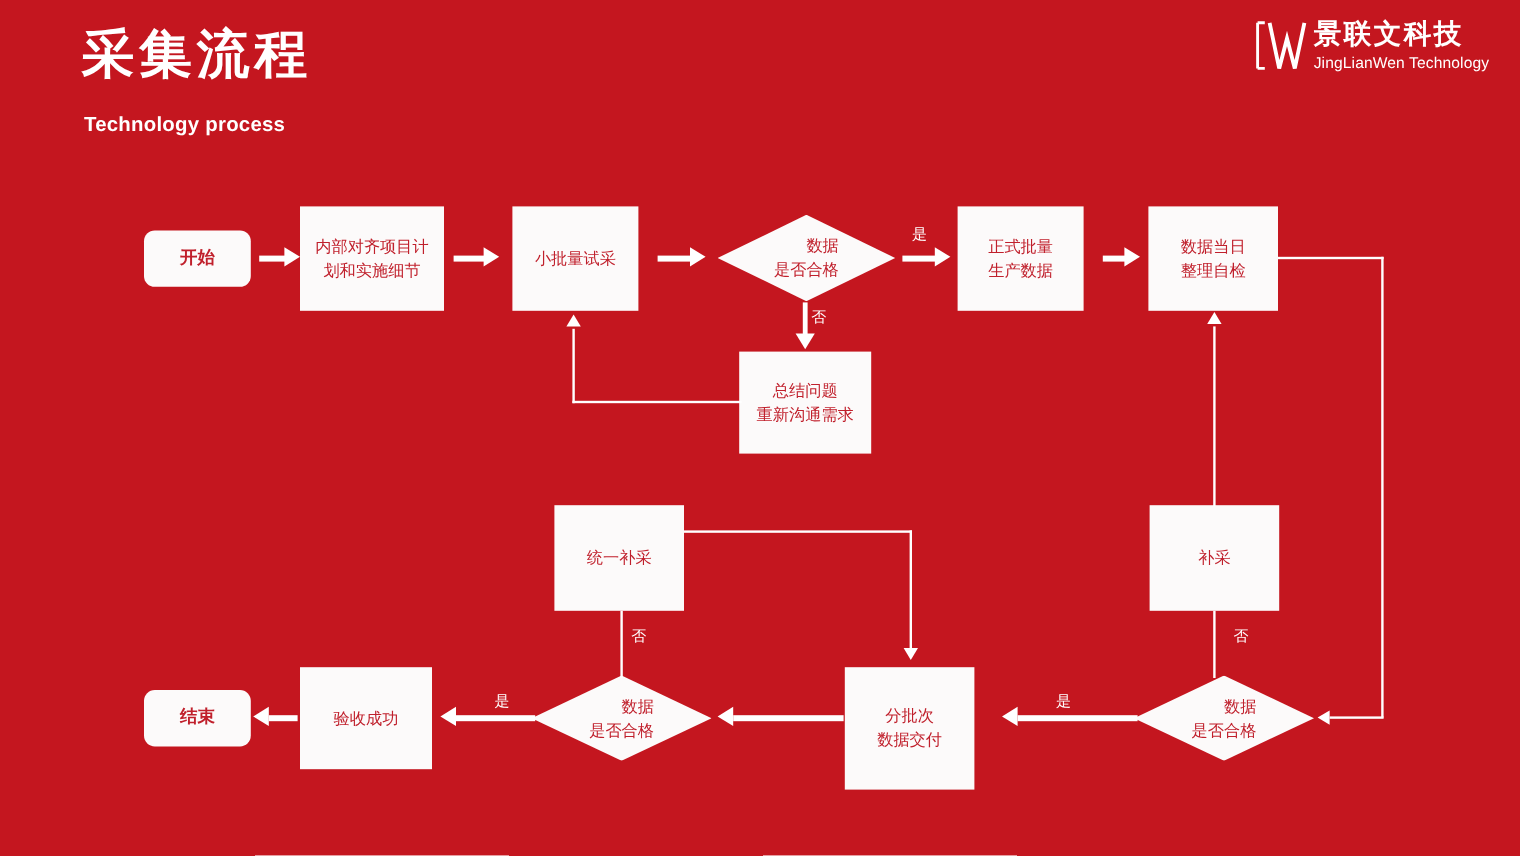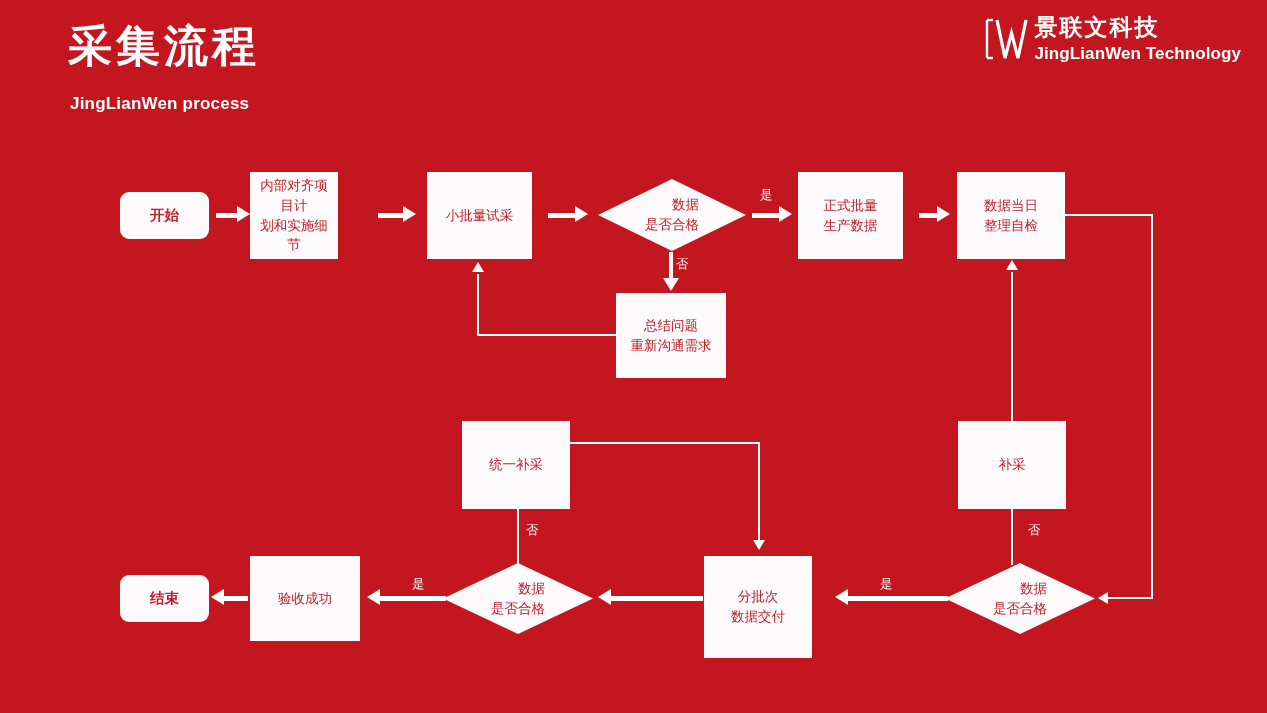--- a/index.html
+++ b/index.html
@@ -60,22 +60,22 @@
     line-height: 1;
   }
   #logo-cn {
     font-size: 23px;
     font-weight: 700;
     color: #ffffff;
     letter-spacing: 2px;
     white-space: nowrap;
   }
   #logo-en {
-    font-size: 17px;
-    font-weight: 700;
+    font-size: 13px;
+    font-weight: 400;
     color: #ffffff;
     letter-spacing: 0.1px;
     margin-top: 6px;
     white-space: nowrap;
   }
 
   
   .node {
     position: absolute;
     background: #FCFAFA;
@@ -174,38 +174,38 @@
     line-height: 1;
     white-space: nowrap;
   }
 </style>
 </head>
 <body>
 
 <div id="canvas">
 
   <div id="title">采集流程</div>
-  <div id="subtitle">JingLianWen process</div>
+  <div id="subtitle">Technology process</div>
 
   <div id="logo">
     <svg id="logo-mark" viewBox="0 0 46 44">
       <path d="M2 3 L2 41 M2 3 L8 3 M2 41 L8 41" stroke="#ffffff" stroke-width="2.4" fill="none"></path>
       <path d="M12 3 L20 41 L26.5 16 L33 41 L41 3" stroke="#ffffff" stroke-width="3.2" fill="none" stroke-linejoin="miter"></path>
     </svg>
     <div id="logo-text">
       <div id="logo-cn">景联文科技</div>
       <div id="logo-en">JingLianWen Technology</div>
     </div>
   </div>
 
   <div class="node rounded" style="left:120px; top:192px; width:89px; height:47px;">
     <span class="txt">开始</span>
   </div>
 
-  <div class="node" style="left:250px; top:172px; width:88px; height:87px;">
+  <div class="node" style="left:250px; top:172px; width:120px; height:87px;">
     <span class="txt" style="white-space:pre-line;">内部对齐项目计
 划和实施细节</span>
   </div>
 
   <div class="node" style="left:427px; top:172px; width:105px; height:87px;">
     <span class="txt" style="white-space:pre-line;">小批量试采</span>
   </div>
 
   <div class="diamond" style="left:598px; top:179px; width:148px; height:72px;">
     <div class="dshape"></div>

